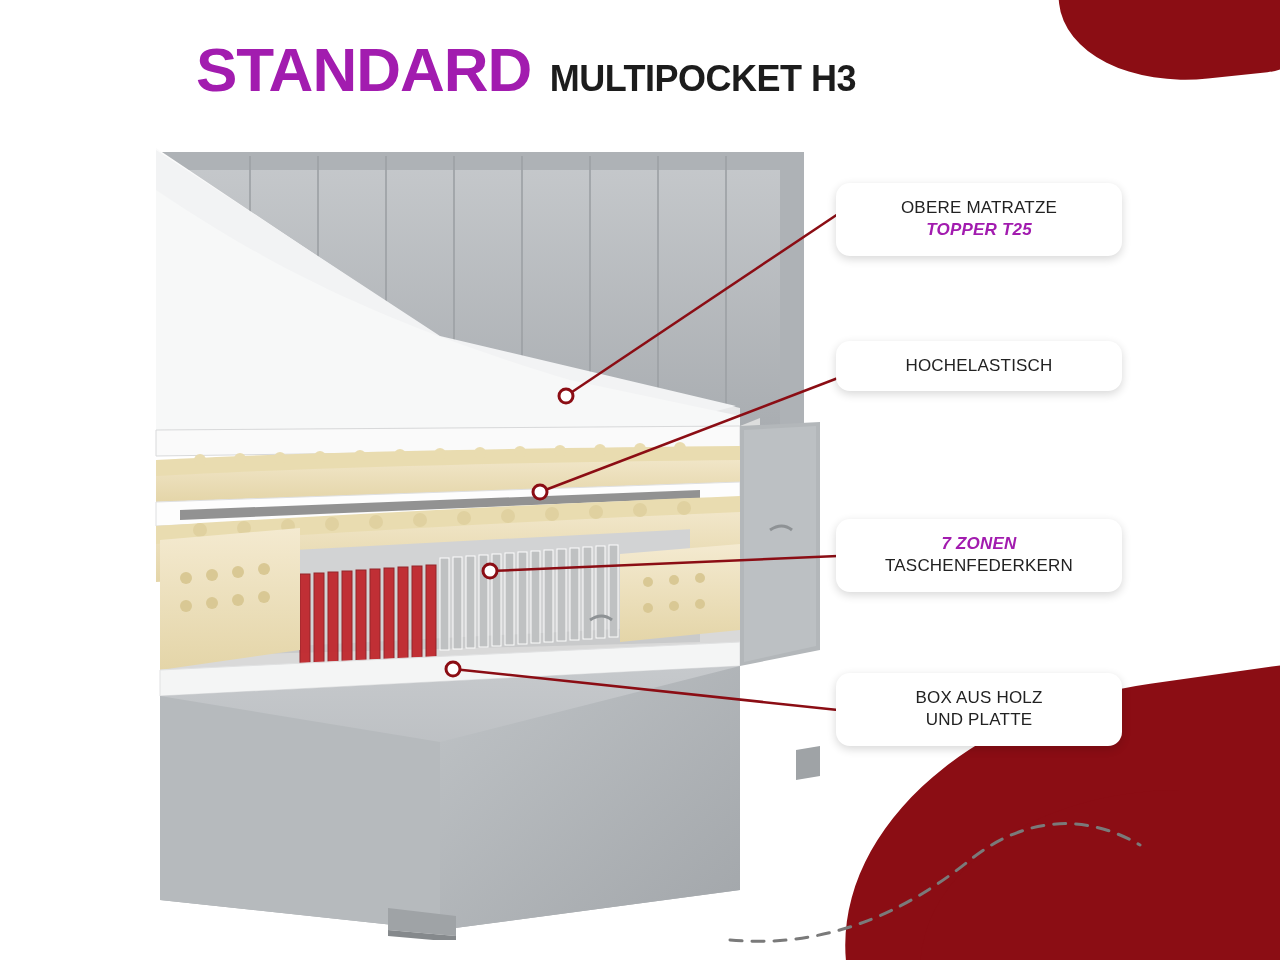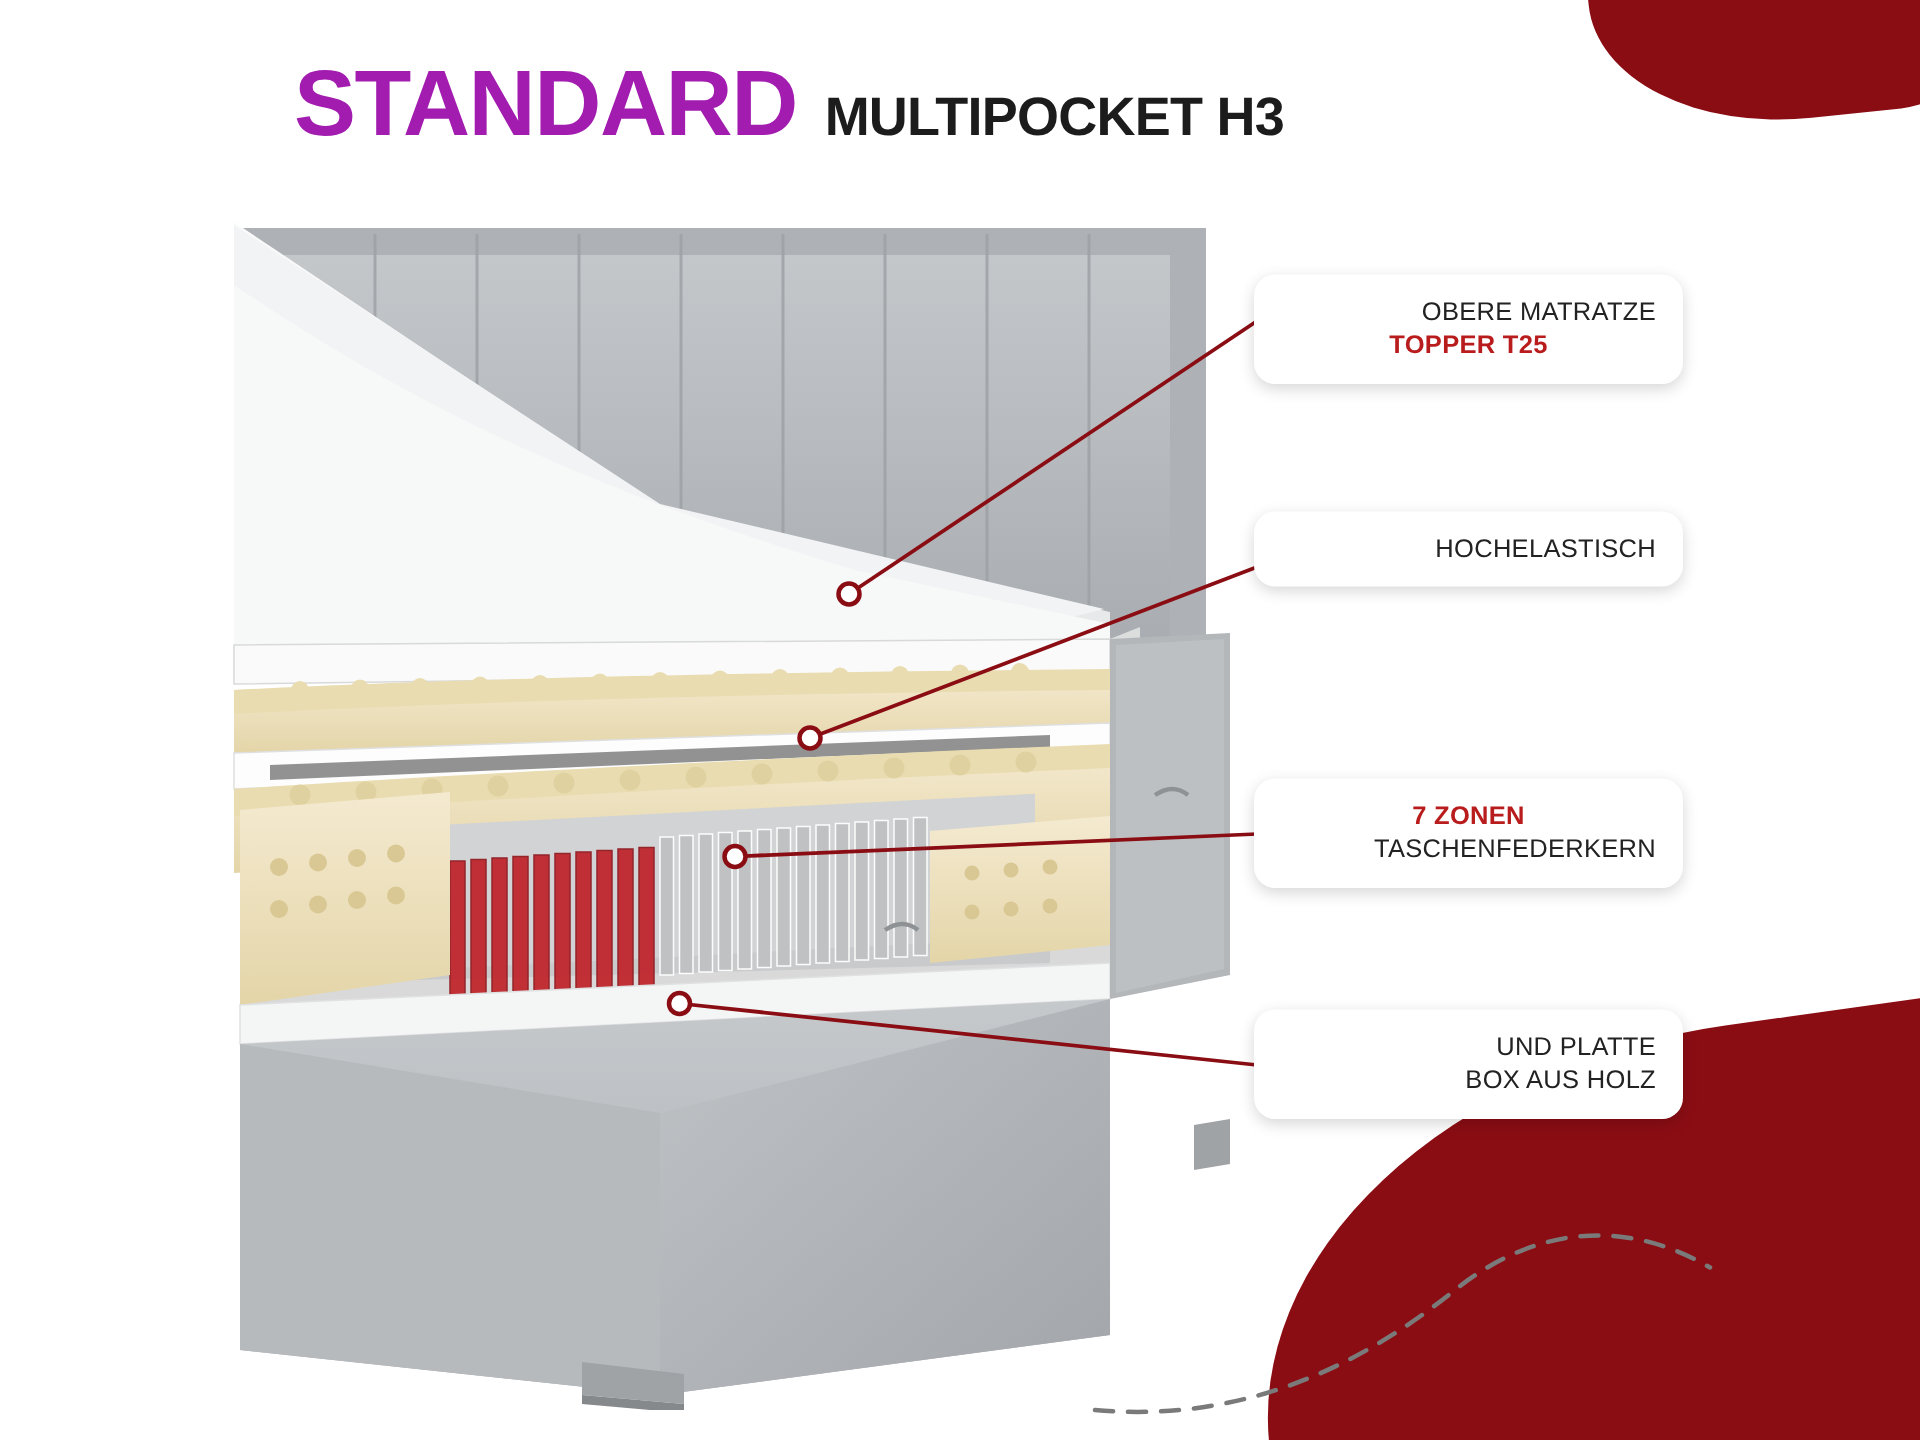--- a/index.html
+++ b/index.html
@@ -98,26 +98,26 @@
     box-shadow: 0 3px 10px rgba(0,0,0,0.16);
     padding: 14px 18px;
     text-align: center;
     line-height: 1.32;
     font-size: 17px;
     color: #222222;
     letter-spacing: 0.2px;
   }
   .callout .strong-red {
     display: block;
-    color: #b91c1c;
+    color: #a21caf;
     font-weight: bold;
+    font-style: italic;
   }
   .callout .plain {
     display: block;
-    text-align: right;
   }
   #callout-0 { left: 836px; top: 183px; width: 250px; }
   #callout-1 { left: 836px; top: 341px; width: 250px; }
   #callout-2 { left: 836px; top: 519px; width: 250px; }
   #callout-3 { left: 836px; top: 673px; width: 250px; }
 
   .leader-svg {
     position: absolute;
     left: 0; top: 0;
     width: 1280px;
@@ -323,17 +323,17 @@
   <div class="callout" id="callout-1">
     <span class="plain">HOCHELASTISCH</span>
   </div>
 
   <div class="callout" id="callout-2">
     <span class="strong-red">7 ZONEN</span>
     <span class="plain">TASCHENFEDERKERN</span>
   </div>
 
   <div class="callout" id="callout-3">
+    <span class="plain">BOX AUS HOLZ</span>
     <span class="plain">UND PLATTE</span>
-    <span class="plain">BOX AUS HOLZ</span>
   </div>
 
 </div>
 
 </body></html>

